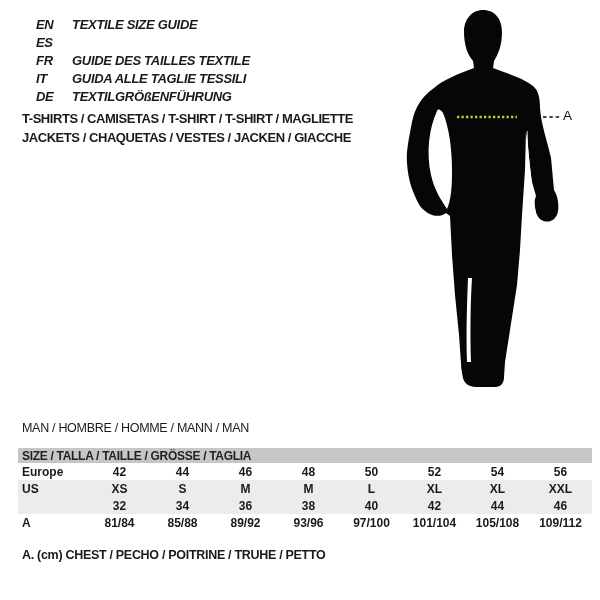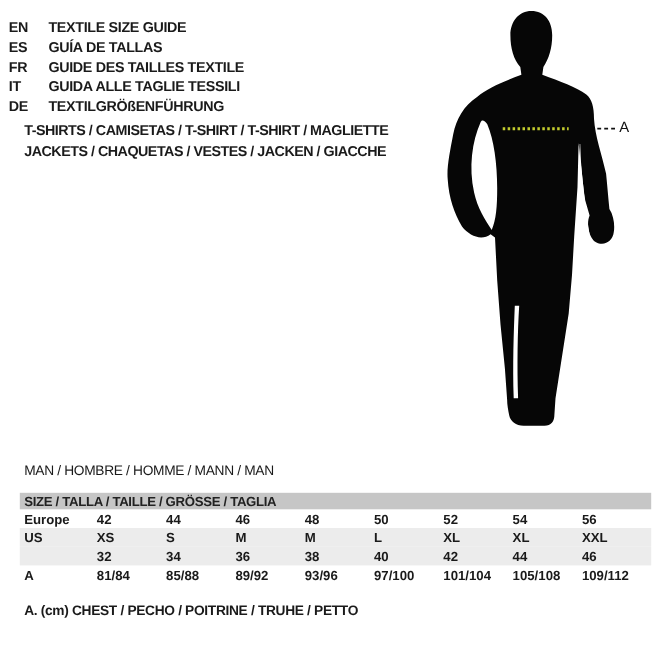--- a/index.html
+++ b/index.html
@@ -1,21 +1,21 @@
 <!DOCTYPE html>
 <html><head>
 <meta charset="utf-8">
 <style>
   html,body{margin:0;padding:0;background:#fff;}
   #canvas{
     position:relative;width:600px;height:600px;background:#ffffff;overflow:hidden;
     font-family:"Liberation Sans",sans-serif;color:#1a1a1a;
   }
   
-  .lang-list{position:absolute;left:8px;top:15px;}
+  .lang-list{position:absolute;left:36px;top:15px;font-style:italic;}
   .lang-row{display:flex;height:18px;align-items:center;font-size:13px;font-weight:bold;letter-spacing:-0.3px;}
   .lang-code{width:36px;flex:0 0 36px;}
   
   .categories{position:absolute;left:22px;top:110px;}
   .category-line{font-size:13px;font-weight:bold;letter-spacing:-0.45px;line-height:18.5px;white-space:nowrap;}
   
   .figure-wrap{position:absolute;left:405px;top:8px;width:180px;height:386px;}
   .figure-wrap svg{display:block;}
   .measure-label{position:absolute;left:158px;top:100px;font-size:13.5px;font-weight:normal;color:#111;}
   
@@ -23,35 +23,34 @@
   .footnote{position:absolute;left:22px;top:548px;font-size:12.5px;font-weight:bold;letter-spacing:-0.3px;}
   
   .size-table{position:absolute;left:18px;top:448px;width:574px;}
   .size-table-header{
     height:15px;background:#c6c6c6;display:flex;align-items:center;
     font-size:12px;font-weight:bold;letter-spacing:-0.3px;padding-left:4px;color:#222;text-align:center;
   }
   .size-row{display:grid;grid-template-columns:70px repeat(8,1fr);height:17px;align-items:center;font-size:12px;font-weight:bold;}
   .size-row.alt{background:#ececec;}
   .size-row-label{padding-left:4px;text-align:left;}
-  .size-cell{text-align:left;}
+  .size-cell{text-align:center;}
 </style>
 </head>
 <body>
 
 <div id="canvas">
 
   <div class="lang-list">
     <div class="lang-row">
       <span class="lang-code">EN</span>
       <span class="lang-label">TEXTILE SIZE GUIDE</span>
     </div>
     <div class="lang-row">
       <span class="lang-code">ES</span>
-      <span class="lang-label">GUÍA DE TALLAS</span>
     </div>
     <div class="lang-row">
       <span class="lang-code">FR</span>
       <span class="lang-label">GUIDE DES TAILLES TEXTILE</span>
     </div>
     <div class="lang-row">
       <span class="lang-code">IT</span>
       <span class="lang-label">GUIDA ALLE TAGLIE TESSILI</span>
     </div>
     <div class="lang-row">

